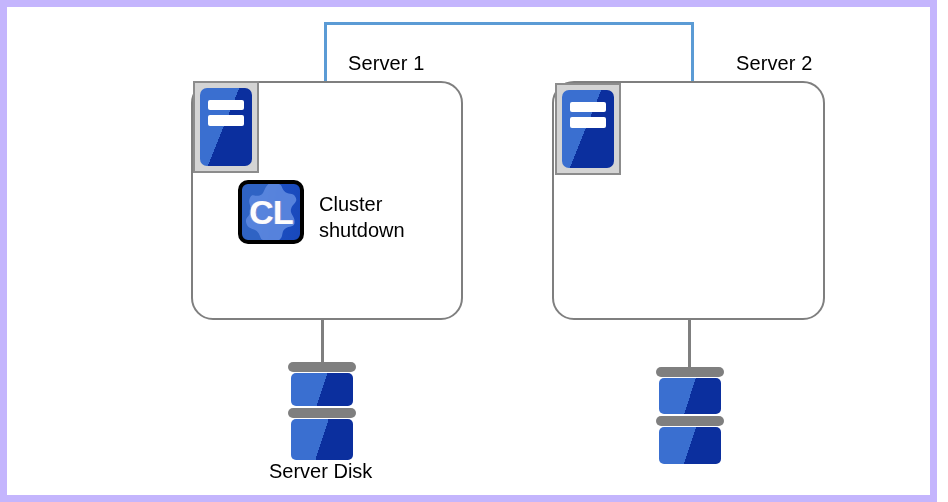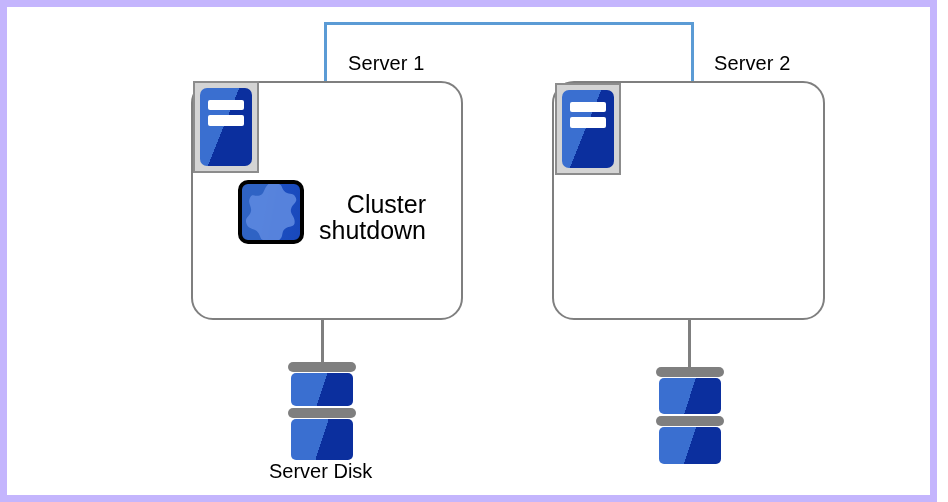--- a/index.html
+++ b/index.html
@@ -48,21 +48,21 @@
 
   
   .server-label {
     position: absolute;
     font-size: 20px;
     color: #000000;
     white-space: nowrap;
     letter-spacing: 0.1px;
   }
   #server1-label { left: 341px; top: 45px; }
-  #server2-label { left: 707px; top: 45px; }
+  #server2-label { left: 729px; top: 45px; }
 
   
   .server-box {
     position: absolute;
     border: 2.5px solid #7f7f7f;
     border-radius: 22px;
     background: #ffffff;
     box-sizing: border-box;
   }
   #server1-box { left: 184px; top: 74px; width: 272px; height: 239px; }
@@ -128,25 +128,24 @@
     font-family: "Liberation Sans", sans-serif;
     text-shadow: 1px 0 0 rgba(255,160,180,0.45), -1px 0 0 rgba(160,200,255,0.4);
     line-height: 1;
   }
 
   
   #cluster-shutdown-label {
     position: absolute;
     left: 312px;
     top: 184px;
-    font-size: 25px;
+    font-size: 20px;
     color: #000000;
     line-height: 26px;
     white-space: pre-line;
-    text-align: right;
   }
 
   
   .stem {
     position: absolute;
     width: 3px;
     background: #7f7f7f;
   }
   #stem1 { left: 314px; top: 311px; height: 46px; }
   #stem2 { left: 681px; top: 311px; height: 50px; }
@@ -202,20 +201,21 @@
     <div class="tower">
       <div class="slot s1"></div>
       <div class="slot s2"></div>
     </div>
   </div>
 
   <div id="cl-icon">
     <svg class="splash" viewBox="0 0 66 64" preserveAspectRatio="none">
       <path d="M30 0 C24 6 26 11 20 13 C14 15 12 10 9 16 C6 22 12 26 10 32 C8 38 3 38 5 45 C7 52 14 50 18 55 C22 60 20 64 26 64 L42 64 C48 60 44 55 49 51 C54 47 60 50 60 43 C60 36 54 34 56 28 C58 22 64 21 61 15 C58 9 52 13 48 8 C44 3 46 0 40 0 Z" fill="#5b87de" opacity="0.92"></path>
     </svg>
+    <div class="cl-text">CL</div>
   </div>
 
   <div id="cluster-shutdown-label">Cluster
 shutdown</div>
 
   <div class="server-label" id="server2-label">Server 2</div>
 
   <div class="server-box" id="server2-box"></div>
 
   <div class="machine-icon" id="server2-machine">

